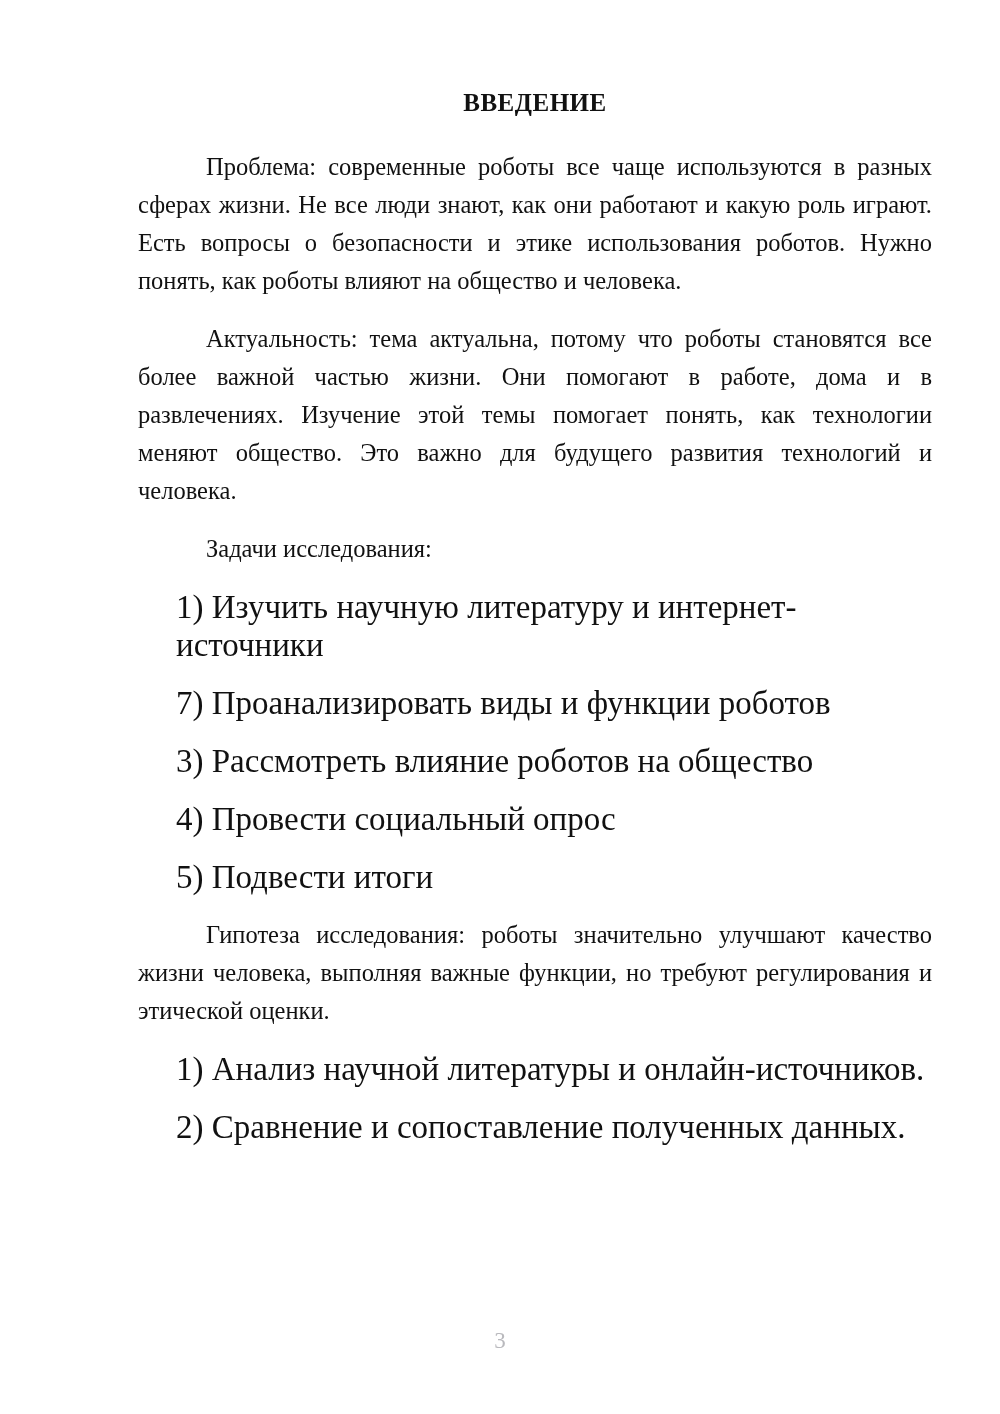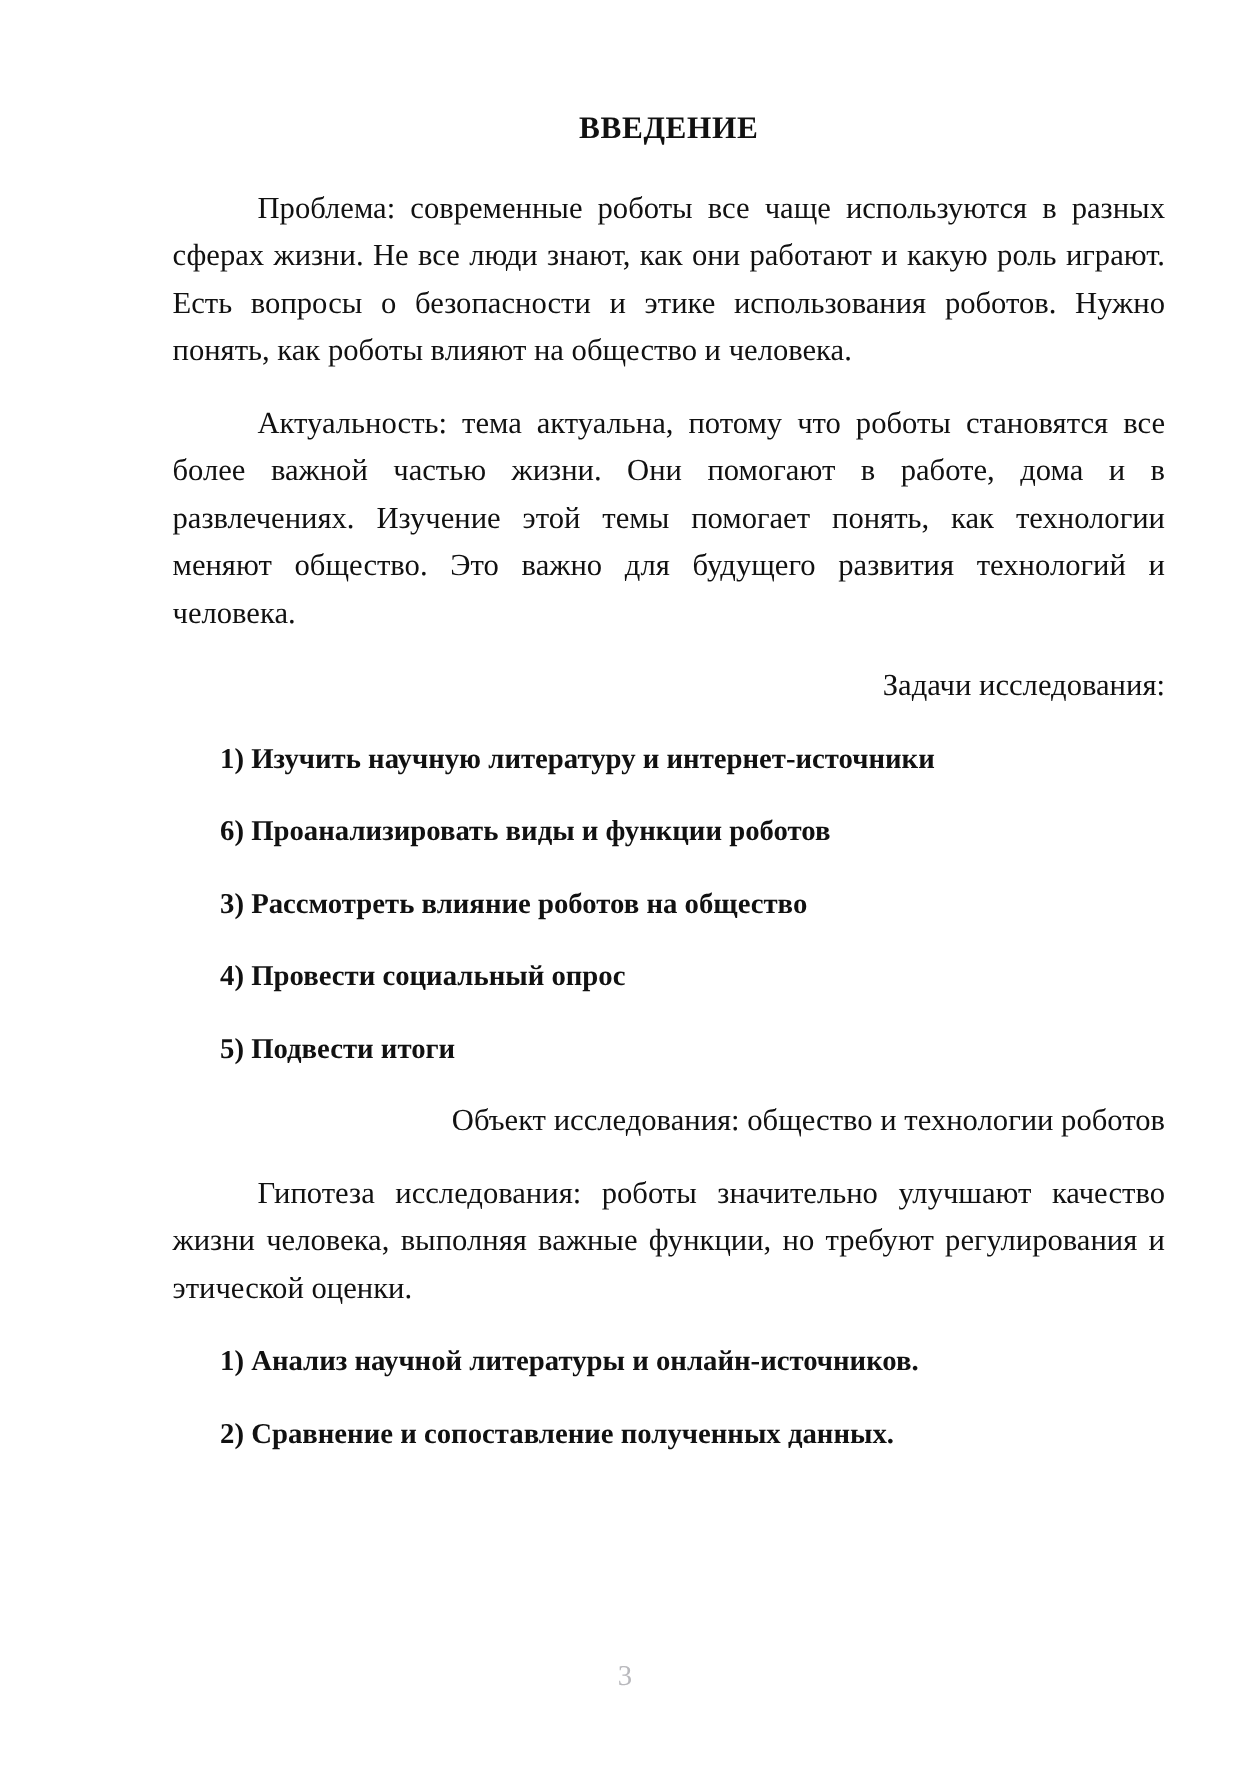--- a/index.html
+++ b/index.html
@@ -42,33 +42,32 @@
     margin: 0 0 20px 0;
     hyphens: none;
   }
   .para:last-of-type {
     margin-bottom: 0;
   }
   
   .lead-line {
     font-size: 24.5px;
     line-height: 38px;
-    text-align: right;
+    text-align: left;
     text-indent: 68px;
     margin: 0 0 20px 0;
   }
   
   .list-item {
-    font-size: 23px;
+    font-size: 33px;
     line-height: 38px;
     text-align: left;
     text-indent: 0;
     margin: 0 0 20px 0;
     padding-left: 38px;
-    font-weight: bold;
   }
   .page-number {
     position: absolute;
     left: 0;
     right: 0;
     top: 1328px;
     text-align: center;
     font-size: 23px;
     color: #b9b9bd;
     font-family: "Liberation Serif", "DejaVu Serif", serif;
@@ -84,26 +83,25 @@
     <h1 class="doc-title">ВВЕДЕНИЕ</h1>
 
     <p class="para">Проблема: современные роботы все чаще используются в разных сферах жизни. Не все люди знают, как они работают и какую роль играют. Есть вопросы о безопасности и этике использования роботов. Нужно понять, как роботы влияют на общество и человека.</p>
 
     <p class="para">Актуальность: тема актуальна, потому что роботы становятся все более важной частью жизни. Они помогают в работе, дома и в развлечениях. Изучение этой темы помогает понять, как технологии меняют общество. Это важно для будущего развития технологий и человека.</p>
 
 
     <p class="lead-line">Задачи исследования:</p>
 
     <p class="list-item">1) Изучить научную литературу и интернет-источники</p>
-    <p class="list-item">6) Проанализировать виды и функции роботов</p>
+    <p class="list-item">7) Проанализировать виды и функции роботов</p>
     <p class="list-item">3) Рассмотреть влияние роботов на общество</p>
     <p class="list-item">4) Провести социальный опрос</p>
     <p class="list-item">5) Подвести итоги</p>
 
-    <p class="lead-line">Объект исследования: общество и технологии роботов</p>
 
 
     <p class="para">Гипотеза исследования: роботы значительно улучшают качество жизни человека, выполняя важные функции, но требуют регулирования и этической оценки.</p>
 
 
     <p class="list-item">1) Анализ научной литературы и онлайн-источников.</p>
     <p class="list-item">2) Сравнение и сопоставление полученных данных.</p>
 
   </div>
 

